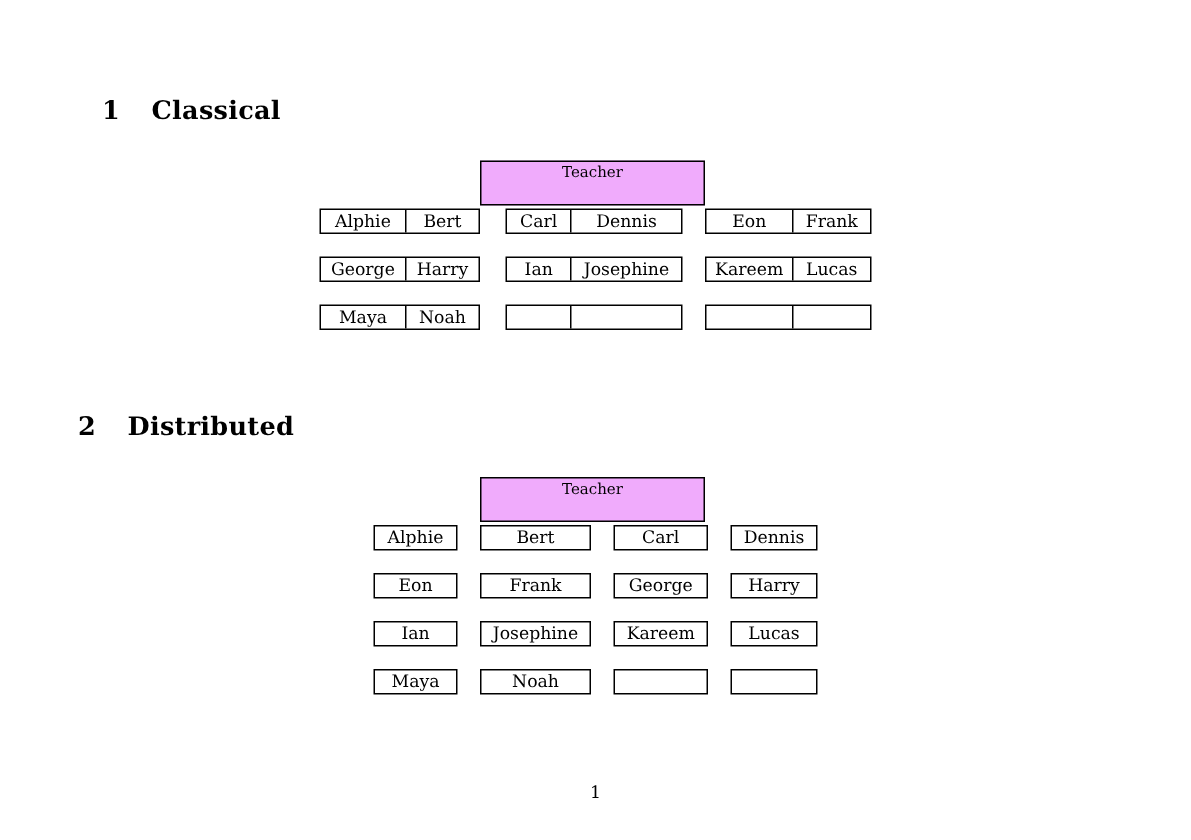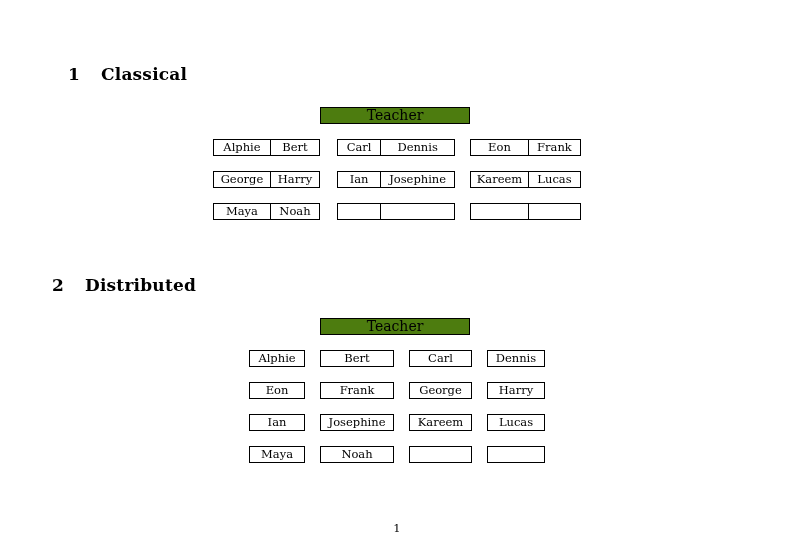--- a/index.html
+++ b/index.html
@@ -31,25 +31,25 @@
   }
   .section-heading .sec-title {
     display: inline-block;
   }
 
   
   .teacher-box {
     position: absolute;
     box-sizing: border-box;
     border: 1px solid #000000;
-    height: 17px;
+    height: 30px;
     line-height: 15px;
     text-align: center;
-    font-size: 14px;
-    background: #4d7c0f;
+    font-size: 10px;
+    background: #f0abfc;
   }
 
   
   .pair-group {
     position: absolute;
     box-sizing: border-box;
     border: 1px solid #000000;
     height: 17px;
     display: flex;
     background: #ffffff;

